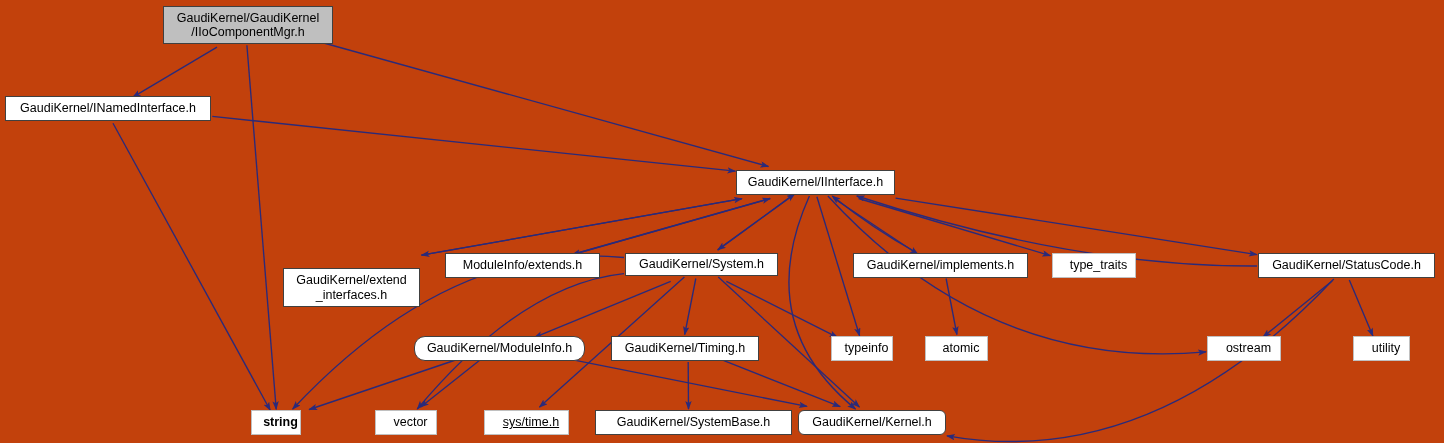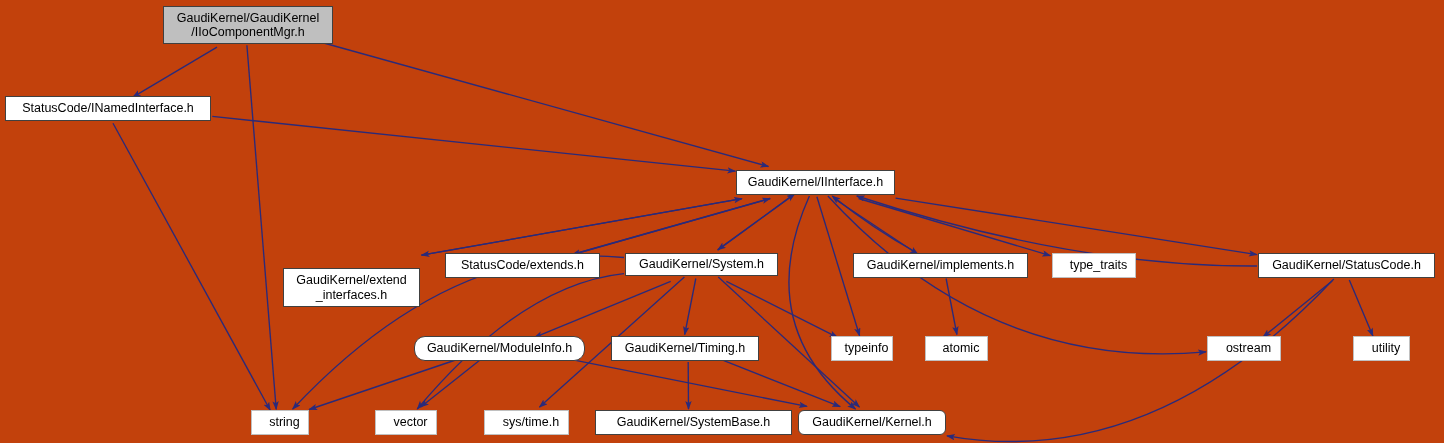--- a/index.html
+++ b/index.html
@@ -55,34 +55,34 @@
       <path d="M688.2,362.0 L688.5,409.0" fill="none" stroke="#2a2a7a" stroke-width="1.35" marker-end="url(#arw)"></path>
       <path d="M721.4,359.6 L840.1,406.6" fill="none" stroke="#2a2a7a" stroke-width="1.35" marker-end="url(#arw)"></path>
       <path d="M1332.1,281.0 L1263.0,337.0" fill="none" stroke="#2a2a7a" stroke-width="1.35" marker-end="url(#arw)"></path>
       <path d="M1349.3,280.0 L1372.9,336.0" fill="none" stroke="#2a2a7a" stroke-width="1.35" marker-end="url(#arw)"></path>
       <path d="M1333.8,279.0 Q1151.6,472.1 947.0,435.8" fill="none" stroke="#2a2a7a" stroke-width="1.35" marker-end="url(#arw)"></path>
       <path d="M1257.0,266.0 Q1074.3,267.0 856.8,196.0" fill="none" stroke="#2a2a7a" stroke-width="1.35" marker-end="url(#arw)"></path>
     </svg>
   <div id="nodes">
       <div class="node root" style="left: 163px; top: 6px; width: 170px; height: 38px;">GaudiKernel/GaudiKernel
 /IIoComponentMgr.h</div>
-      <div class="node hdr" style="left: 5px; top: 96px; width: 206px; height: 25px;">StatusCode/INamedInterface.h</div>
+      <div class="node hdr" style="left: 5px; top: 96px; width: 206px; height: 25px;">GaudiKernel/INamedInterface.h</div>
       <div class="node hdr" style="left: 736px; top: 170px; width: 159px; height: 25px;">GaudiKernel/IInterface.h</div>
       <div class="node hdr" style="left: 283px; top: 245px; width: 137px; height: 39px; margin-top: 23px;">GaudiKernel/extend
 _interfaces.h</div>
-      <div class="node hdr" style="left: 445px; top: 253px; width: 155px; height: 25px;">StatusCode/extends.h</div>
+      <div class="node hdr" style="left: 445px; top: 253px; width: 155px; height: 25px;">ModuleInfo/extends.h</div>
       <div class="node hdr" style="left: 625px; top: 253px; width: 153px; height: 23px;">GaudiKernel/System.h</div>
       <div class="node hdr" style="left: 853px; top: 253px; width: 175px; height: 25px;">GaudiKernel/implements.h</div>
       <div class="node sys" style="left: 1052px; top: 253px; width: 84px; height: 25px;">type_traits</div>
       <div class="node hdr" style="left: 1258px; top: 253px; width: 177px; height: 25px;">GaudiKernel/StatusCode.h</div>
       <div class="node hdr" style="left: 414px; top: 336px; width: 171px; height: 25px; border-radius: 11px;">GaudiKernel/ModuleInfo.h</div>
       <div class="node hdr" style="left: 611px; top: 336px; width: 148px; height: 25px;">GaudiKernel/Timing.h</div>
       <div class="node sys" style="left: 831px; top: 336px; width: 62px; height: 25px;">typeinfo</div>
       <div class="node sys" style="left: 925px; top: 336px; width: 63px; height: 25px;">atomic</div>
       <div class="node sys" style="left: 1207px; top: 336px; width: 74px; height: 25px;">ostream</div>
       <div class="node sys" style="left: 1353px; top: 336px; width: 57px; height: 25px;">utility</div>
-      <div class="node sys" style="left: 251px; top: 410px; width: 58px; height: 25px;">string</div>
+      <div class="node sys" style="left: 251px; top: 410px; width: 50px; height: 25px; font-weight: bold;">string</div>
       <div class="node sys" style="left: 375px; top: 410px; width: 62px; height: 25px;">vector</div>
-      <div class="node sys" style="left: 484px; top: 410px; width: 85px; height: 25px;">sys/time.h</div>
+      <div class="node sys" style="left: 484px; top: 410px; width: 85px; height: 25px; text-decoration: underline;">sys/time.h</div>
       <div class="node hdr" style="left: 595px; top: 410px; width: 197px; height: 25px;">GaudiKernel/SystemBase.h</div>
       <div class="node hdr" style="left: 798px; top: 410px; width: 148px; height: 25px; border-radius: 6px;">GaudiKernel/Kernel.h</div>
     </div>
 </div>
 
 </body></html>

